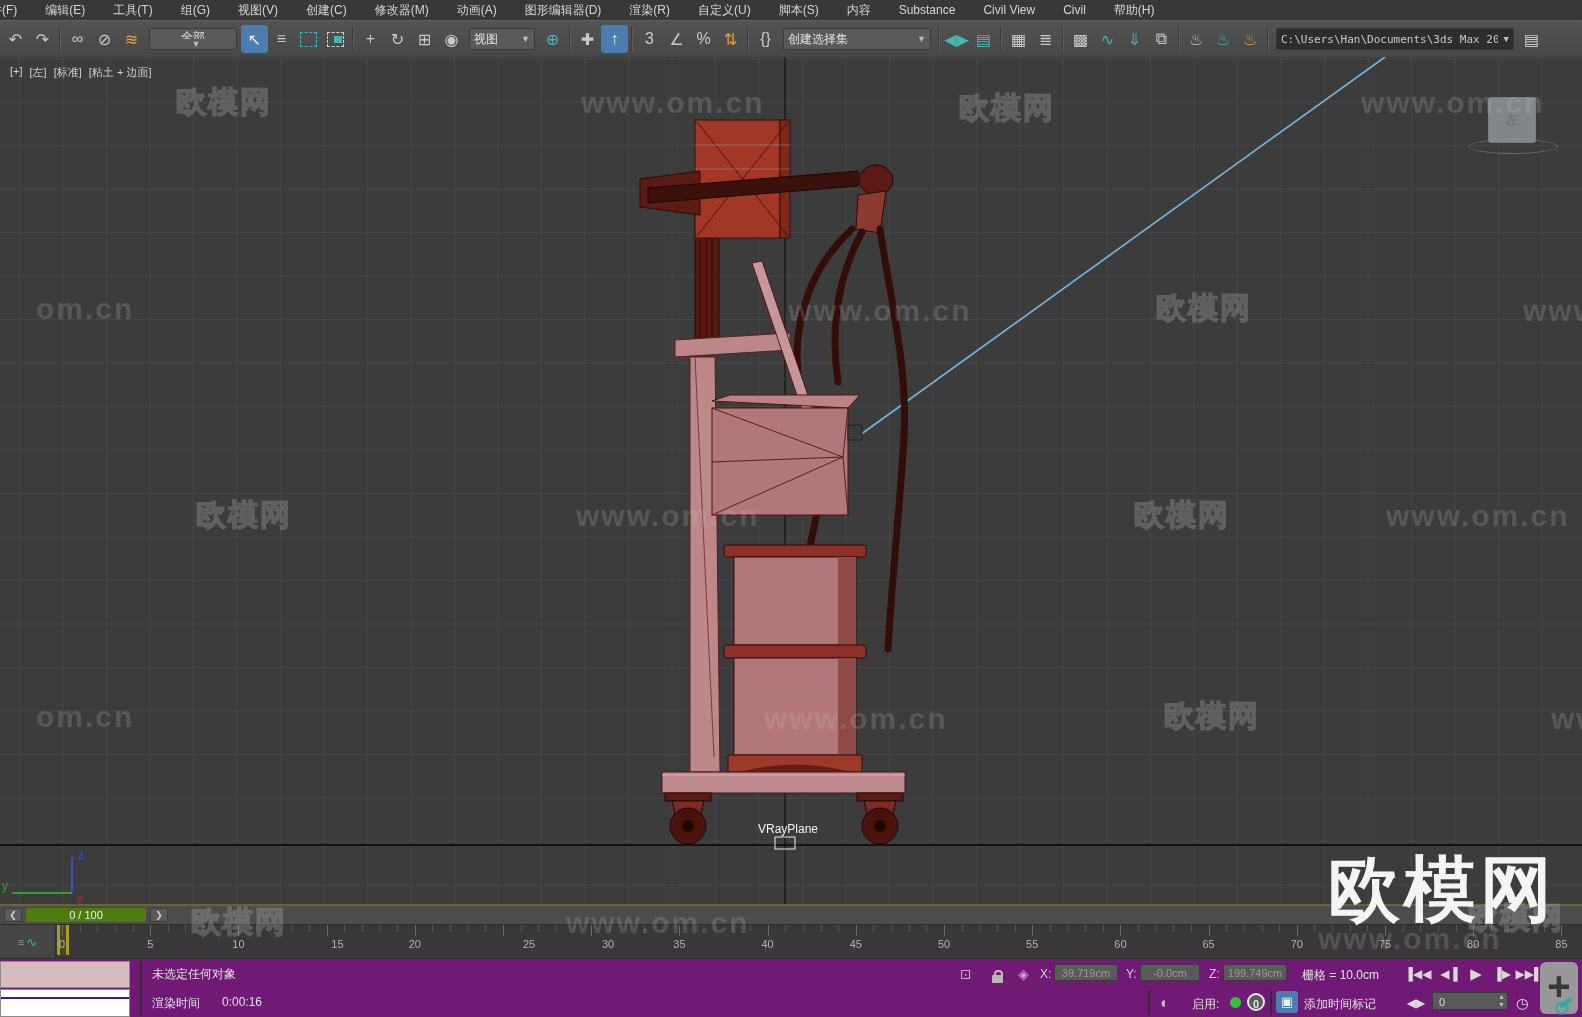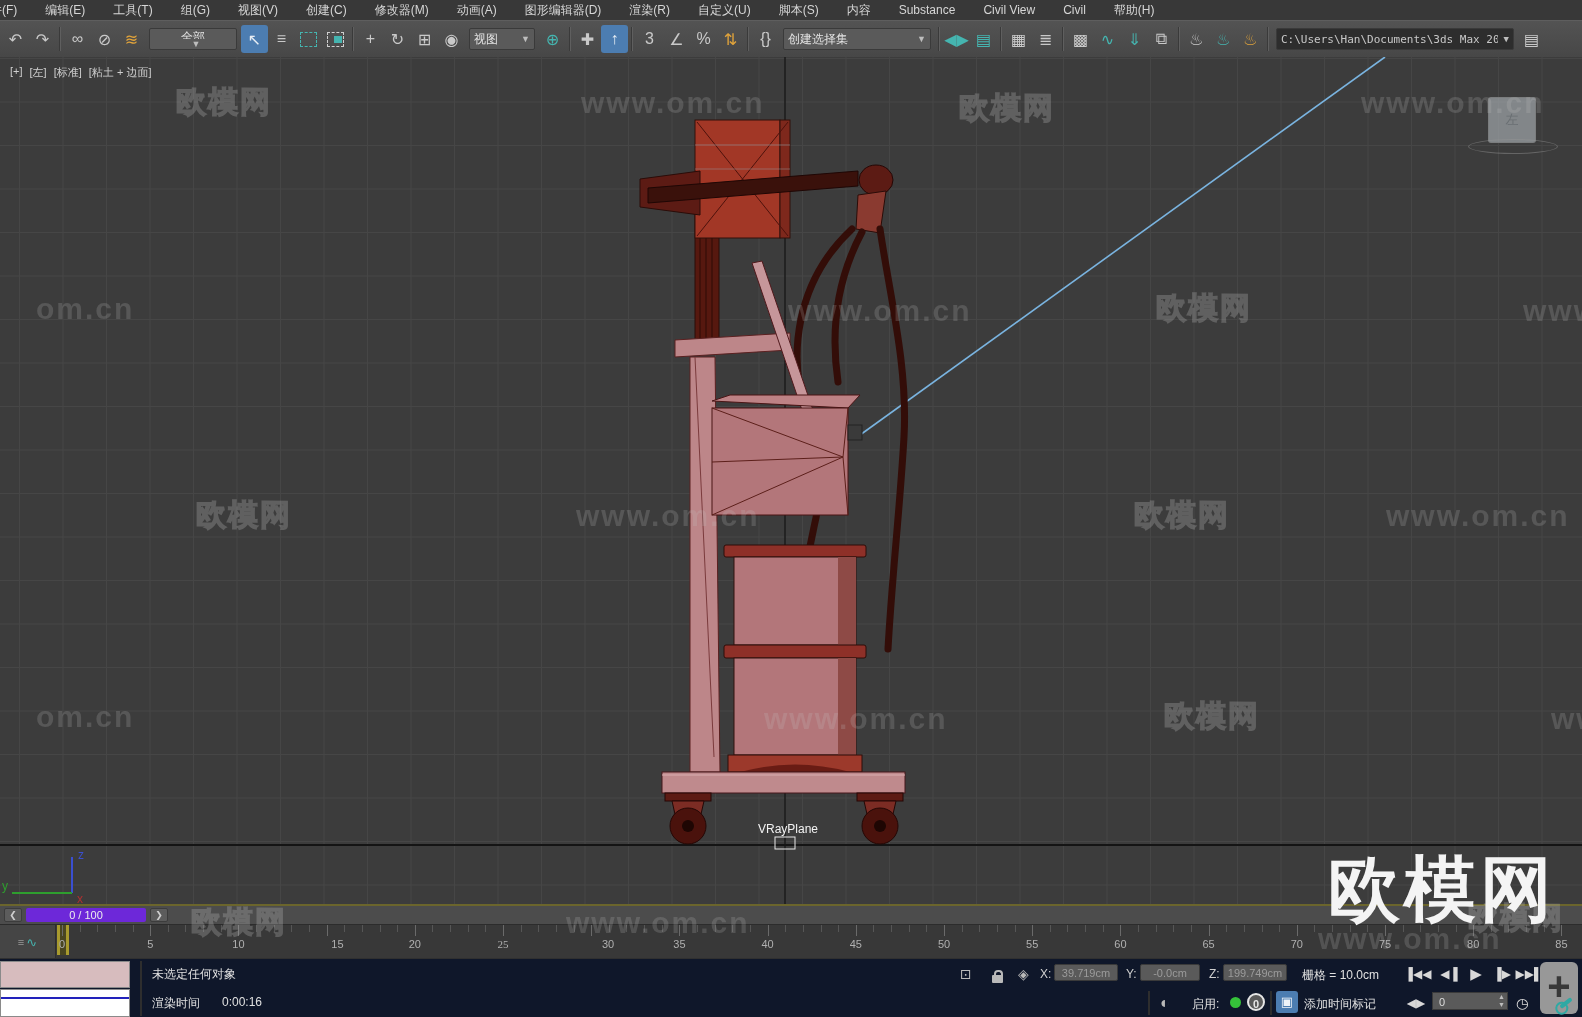--- a/index.html
+++ b/index.html
@@ -49,36 +49,36 @@
   #wmlayer{position:absolute;left:0;top:0;width:1582px;height:1017px;pointer-events:none;z-index:50;}
   .wm{position:absolute;font-size:30px;font-weight:bold;white-space:nowrap;letter-spacing:2px;padding-left:36px;}
   .wm.fill{color:rgba(195,195,195,0.20);}
   .wm.outline{color:rgba(0,0,0,0);-webkit-text-stroke:1.4px rgba(200,200,200,0.26);}
   .wm.logo{color:#f4f4f4;-webkit-text-stroke:0;letter-spacing:4px;}
   
   #timeslider{position:absolute;left:0;top:906px;width:1582px;height:18px;background:#4c4c4c;}
   .ts-btn{position:absolute;top:2px;width:18px;height:14px;background:#5c5c5c;border:1px solid #3c3c3c;
           color:#cfcfcf;font-size:9px;line-height:13px;text-align:center;border-radius:2px;box-sizing:border-box;}
   #ts-prev{left:4px;} #ts-next{left:150px;}
-  #ts-pill{position:absolute;left:26px;top:2px;width:120px;height:14px;background:#6d28d9;border-radius:2px;
+  #ts-pill{position:absolute;left:26px;top:2px;width:120px;height:14px;background:#4d7c0f;border-radius:2px;
            color:#ededed;font-size:11px;text-align:center;line-height:14px;}
   
   #trackbar{position:absolute;left:0;top:924px;width:1582px;height:34px;background:#383838;
             border-top:1px solid #2c2c2c;overflow:hidden;}
   #tb-curves{position:absolute;left:0;top:0;width:55px;height:34px;background:#454545;border-right:1px solid #2e2e2e;
              display:flex;align-items:center;justify-content:center;gap:2px;}
   #tb-curves .g1{color:#9a9a9a;font-size:11px;} #tb-curves .g2{color:#45b5b0;font-size:13px;}
   .tick{position:absolute;top:0;width:1px;background:#6a6a6a;}
   .tick.minor{height:7px;background:#565656;}
   .tick.major{height:11px;}
   .ticklabel{position:absolute;top:13px;width:34px;margin-left:-17px;text-align:center;color:#b0b0b0;font-size:11px;}
   #frame-marker{position:absolute;left:57px;top:0;width:12px;height:30px;background:#4a4620;
                 border-left:3px solid #a89a2e;border-right:3px solid #a89a2e;box-sizing:border-box;}
   
-  #statusbar{position:absolute;left:0;top:958px;width:1582px;height:59px;background:#0f172a;border-top:1px solid #303030;}
+  #statusbar{position:absolute;left:0;top:958px;width:1582px;height:59px;background:#701a75;border-top:1px solid #303030;}
   #mini-macro{position:absolute;left:0;top:2px;width:130px;height:27px;background:#d7bcbe;border:1px solid #8a8a8a;box-sizing:border-box;}
   #mini-listener{position:absolute;left:0;top:30px;width:130px;height:28px;background:#ffffff;border:1px solid #8a8a8a;box-sizing:border-box;}
   #mini-listener::after{content:"";position:absolute;left:0;top:7px;width:128px;height:2px;background:#2222bb;}
   .sb-div{position:absolute;top:2px;width:2px;height:55px;background:#2e2e2e;}
   .sb-text{position:absolute;color:#e0e0e0;font-size:12px;white-space:nowrap;}
   .sb-ico{position:absolute;color:#b9b9b9;font-size:14px;}
   .coord-label{position:absolute;color:#cfcfcf;font-size:12px;top:8px;}
   .coord-field{position:absolute;top:5px;height:17px;background:#5a5a5a;border:1px solid #3a3a3a;border-radius:2px;
                color:#9b9b9b;font-size:11px;text-align:center;line-height:17px;box-sizing:border-box;}
   .green-dot{position:absolute;top:38px;width:11px;height:11px;border-radius:50%;background:#35c23a;}
@@ -319,21 +319,21 @@
       <div class="tick minor" style="left: 361.88px;"></div>
       <div class="tick minor" style="left: 379.52px;"></div>
       <div class="tick minor" style="left: 397.16px;"></div>
       <div class="tick major" style="left: 414.8px;"></div>
       <div class="ticklabel" style="left: 414.8px;">20</div>
       <div class="tick minor" style="left: 432.44px;"></div>
       <div class="tick minor" style="left: 450.08px;"></div>
       <div class="tick minor" style="left: 467.72px;"></div>
       <div class="tick minor" style="left: 485.36px;"></div>
       <div class="tick major" style="left: 503px;"></div>
-      <div class="ticklabel" style="left: 503px; font-family: Liberation Serif, serif;">25</div>
+      <div class="ticklabel" style="left: 529px;">25</div>
       <div class="tick minor" style="left: 520.64px;"></div>
       <div class="tick minor" style="left: 538.28px;"></div>
       <div class="tick minor" style="left: 555.92px;"></div>
       <div class="tick minor" style="left: 573.56px;"></div>
       <div class="tick major" style="left: 591.2px;"></div>
       <div class="ticklabel" style="left: 608px;">30</div>
       <div class="tick minor" style="left: 608.84px;"></div>
       <div class="tick minor" style="left: 626.48px;"></div>
       <div class="tick minor" style="left: 644.12px;"></div>
       <div class="tick minor" style="left: 661.76px;"></div>

